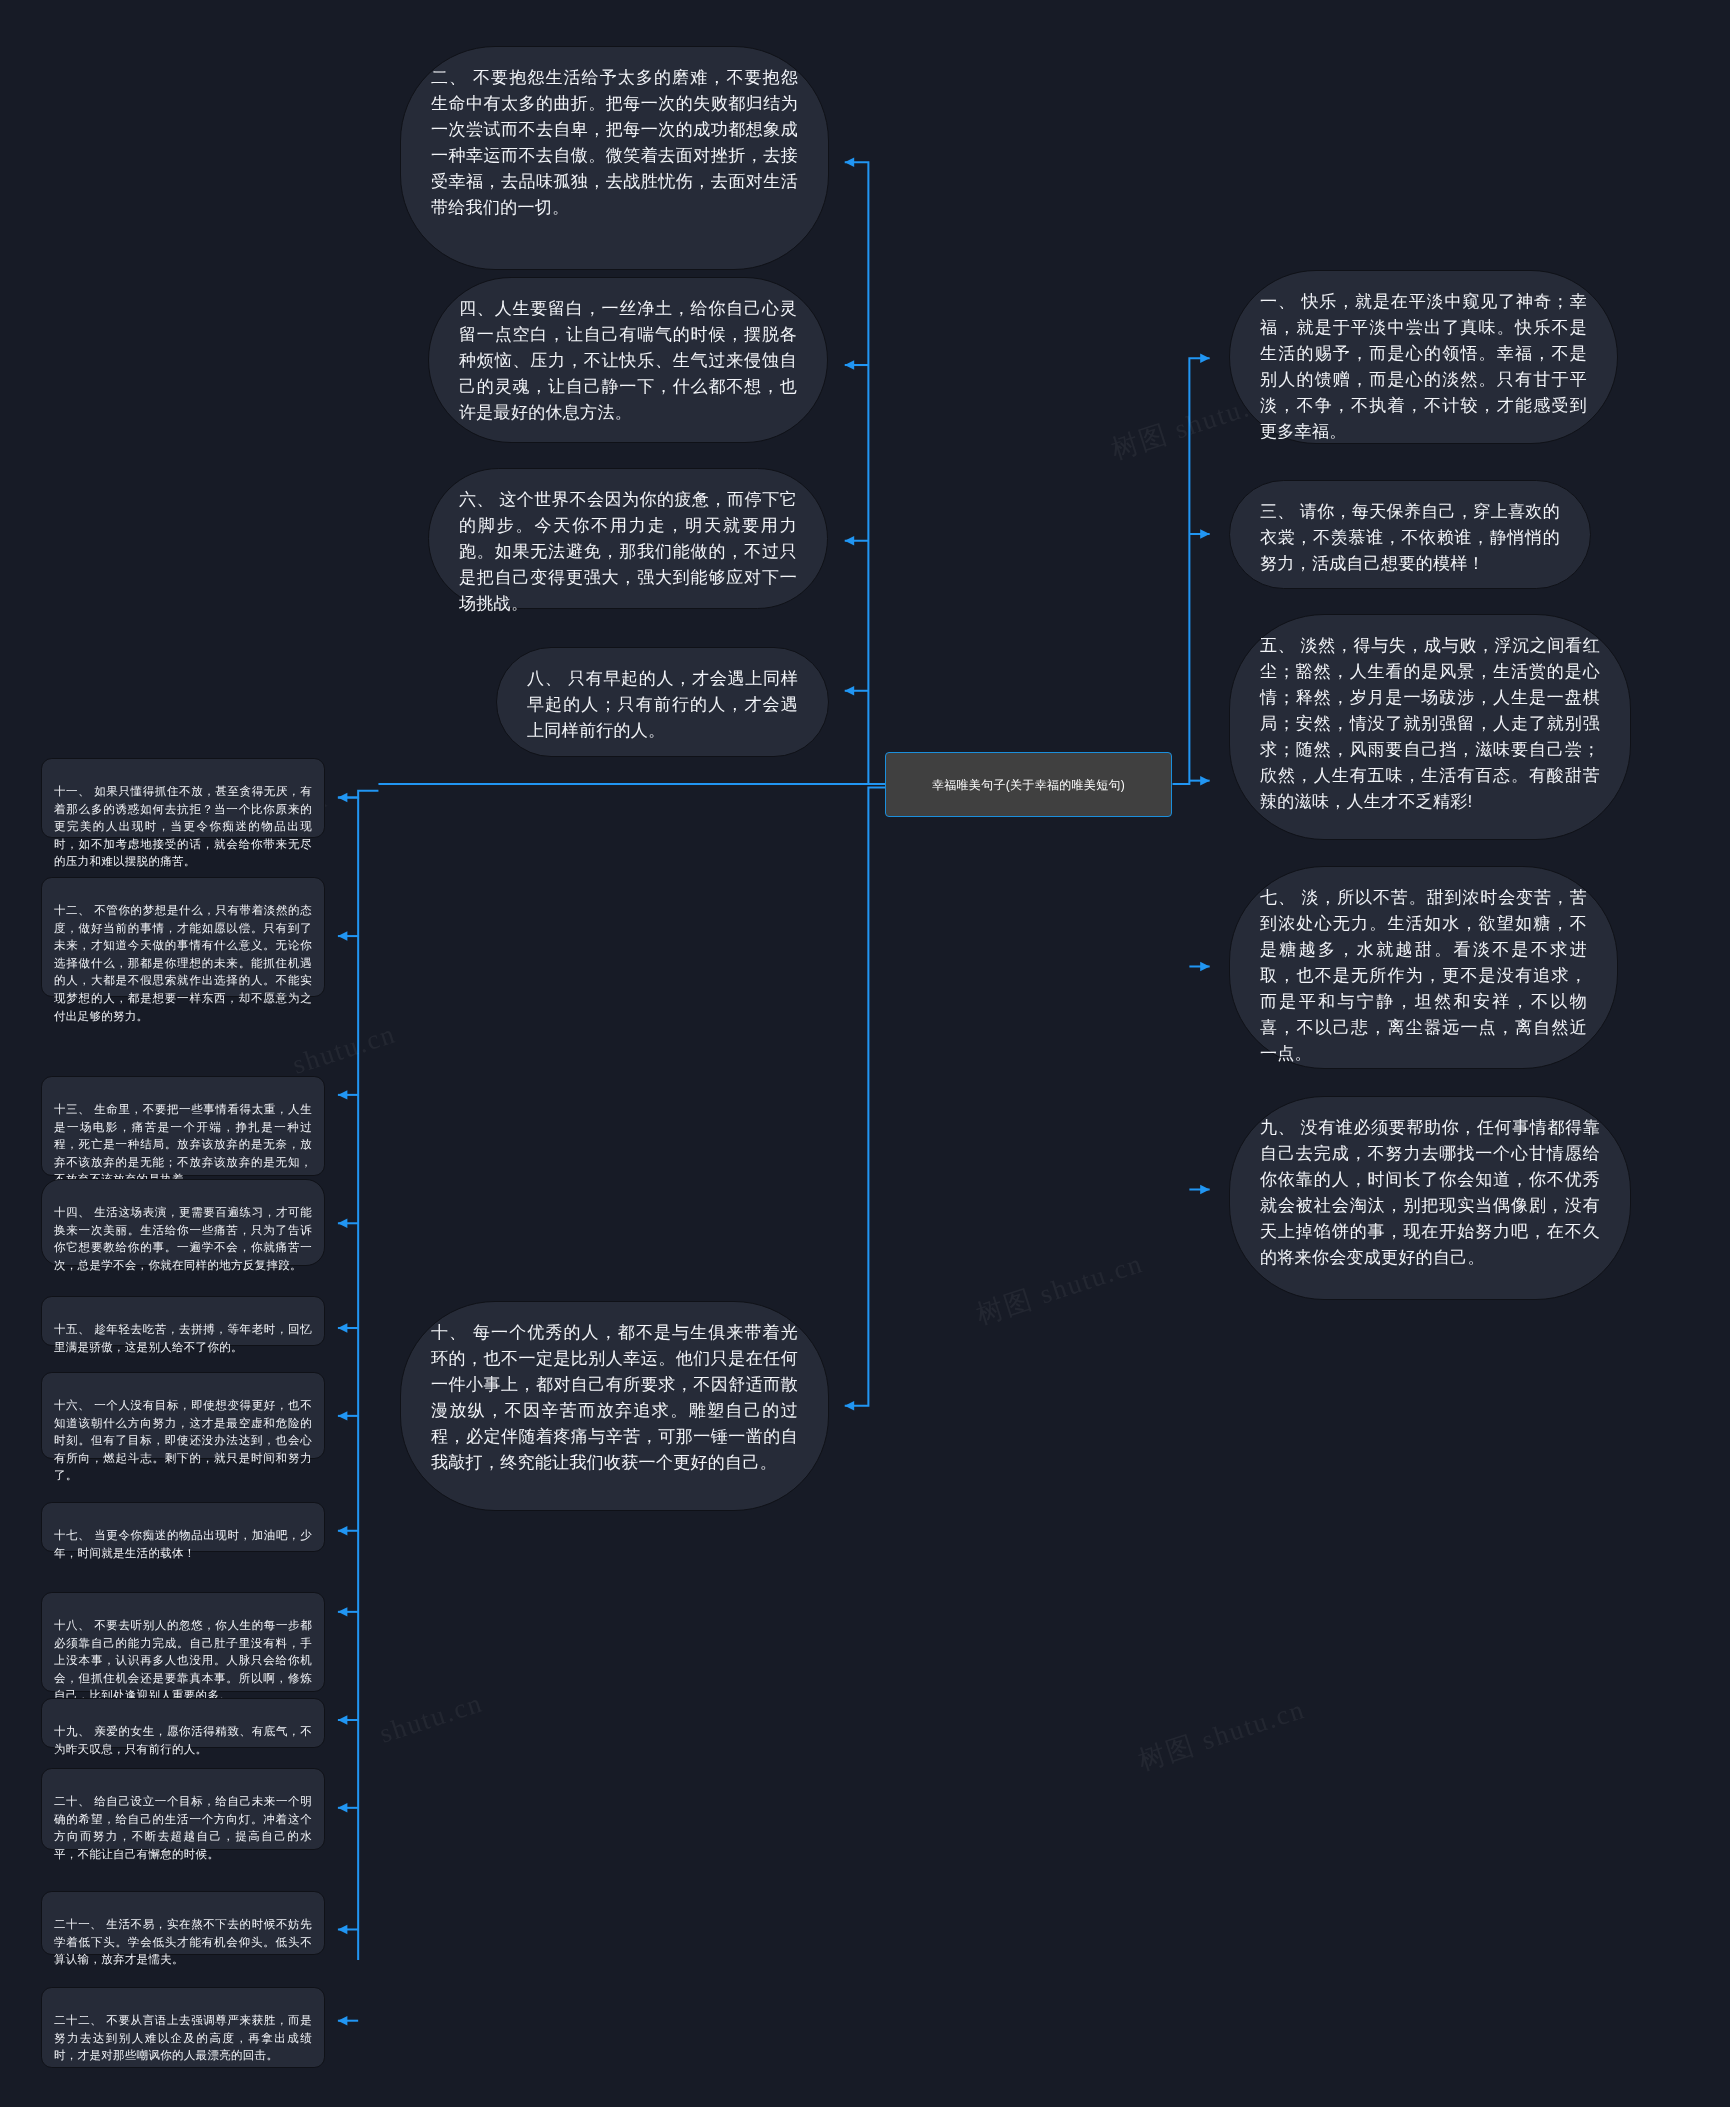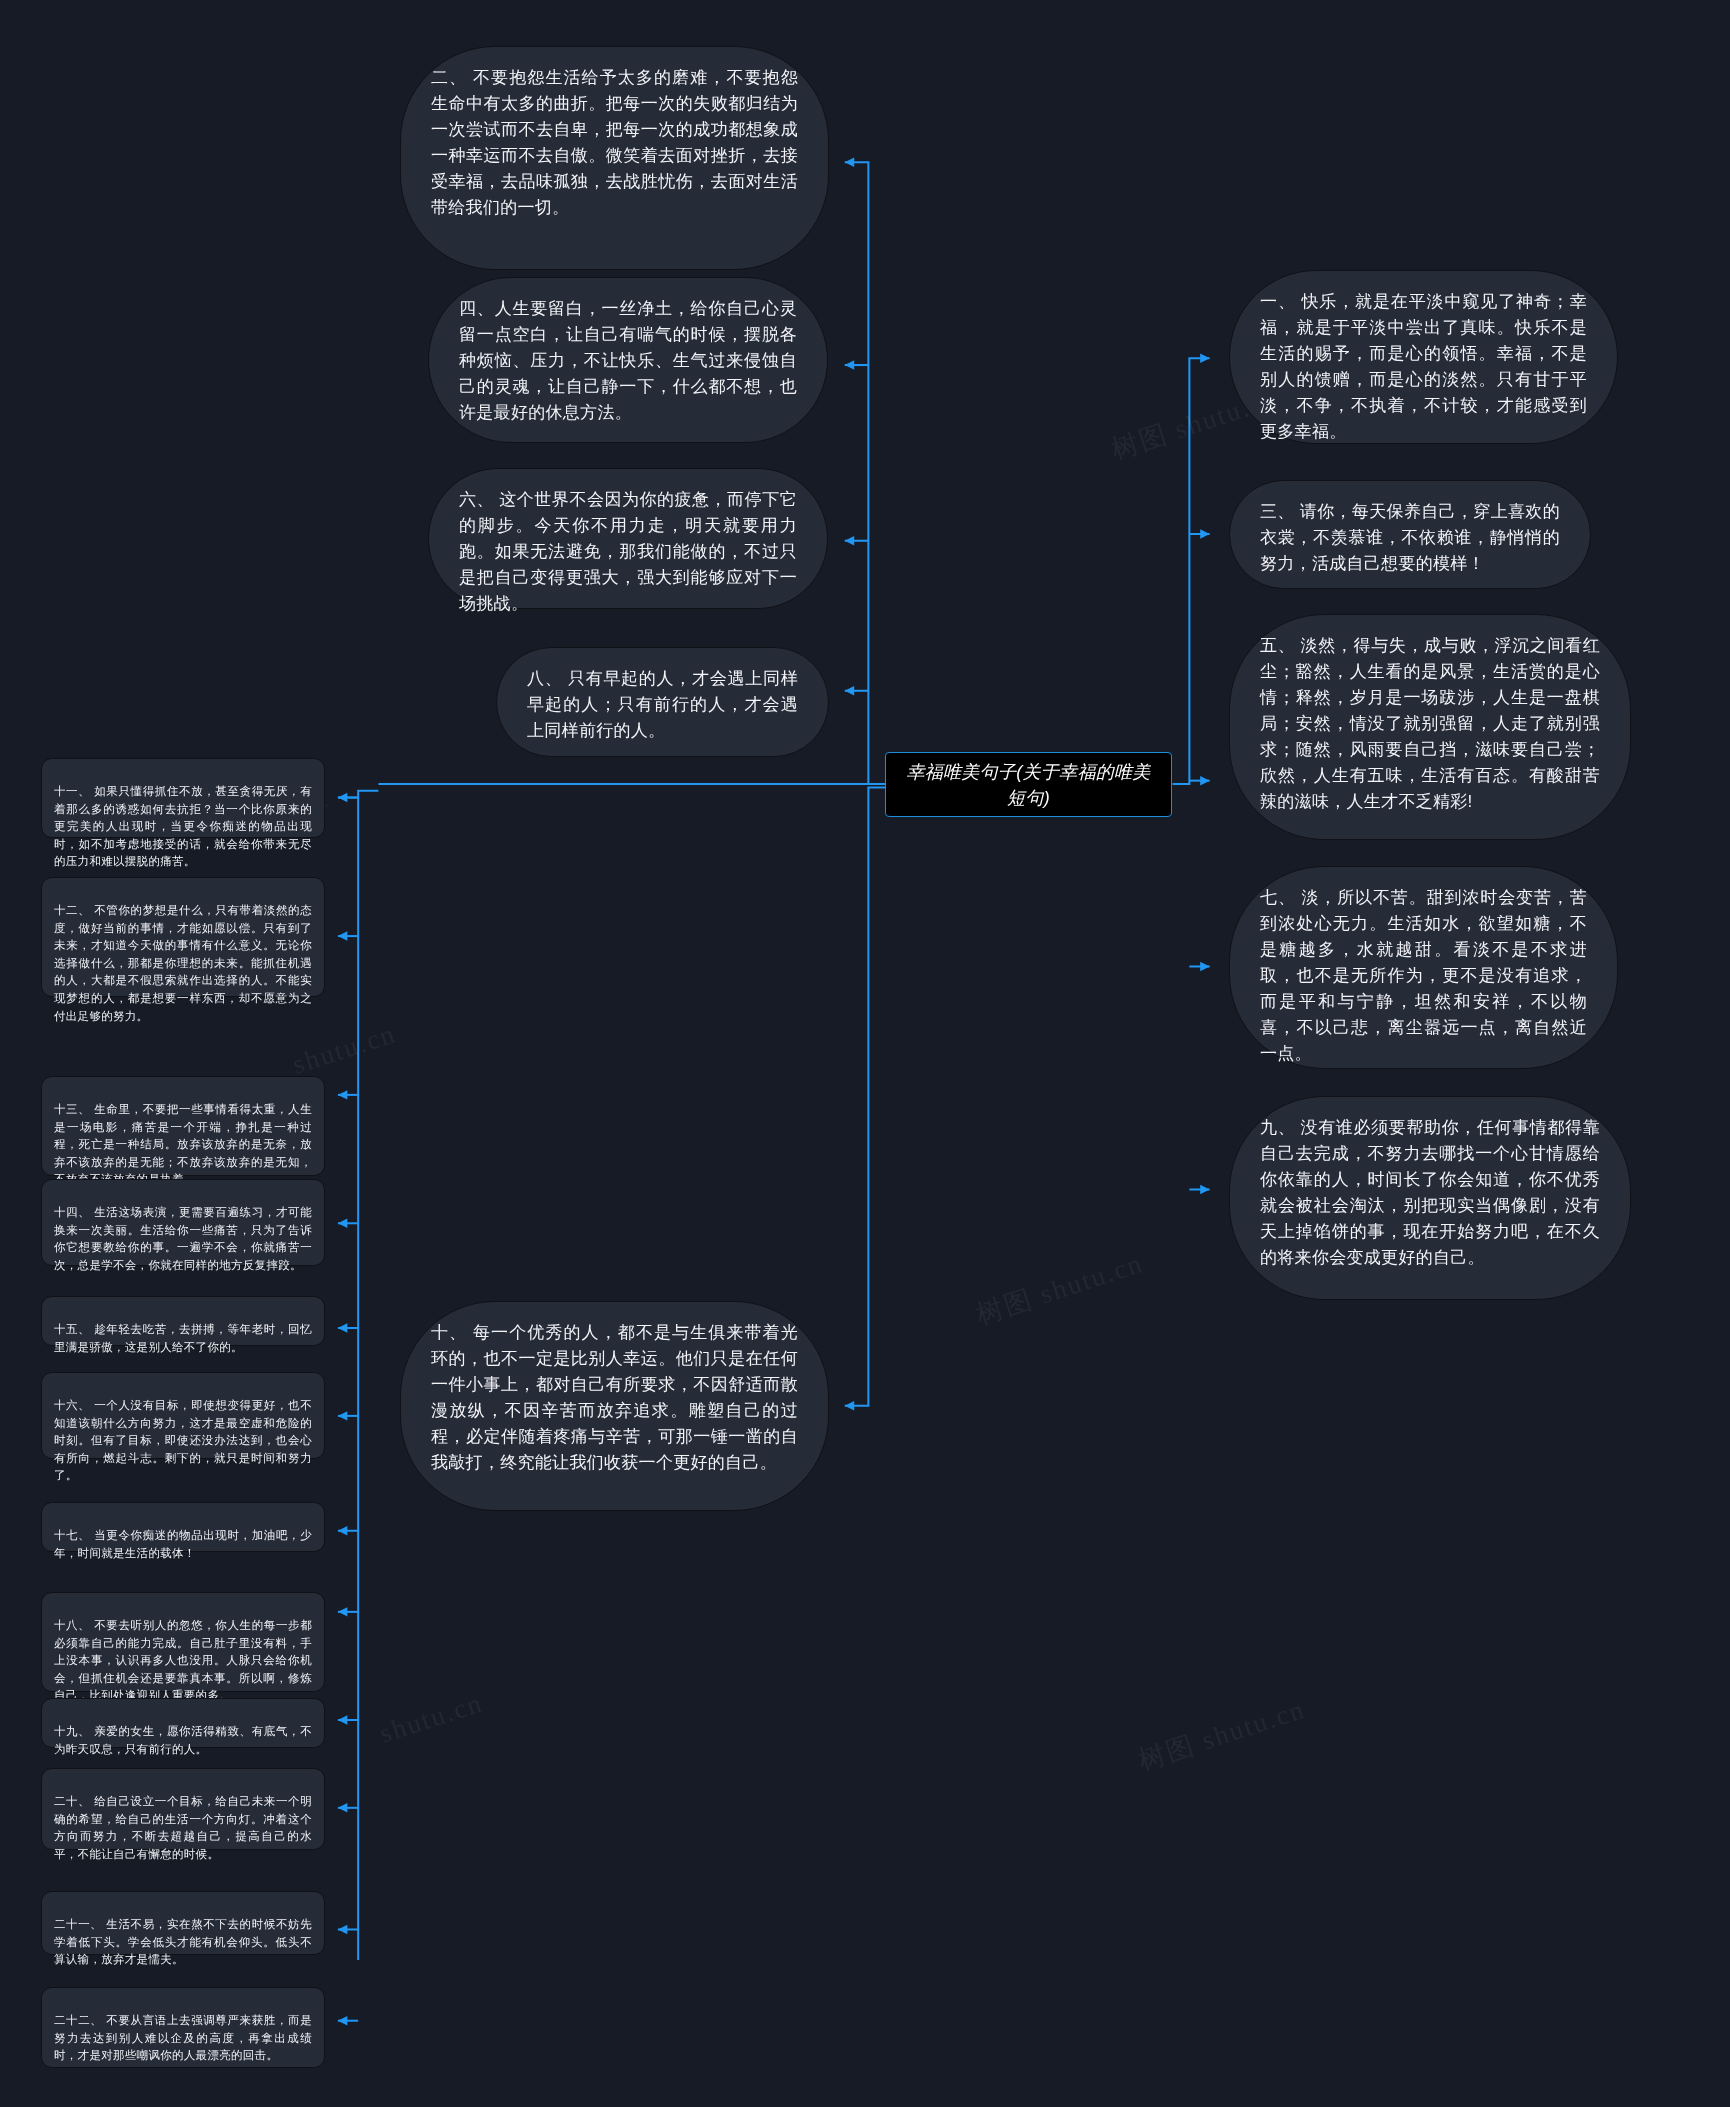--- a/index.html
+++ b/index.html
@@ -32,29 +32,29 @@
   .rect{
     border-radius:10.8px;
     padding:24px 12px;
     font-size:11.5px;
     line-height:17.6px;
     text-align:justify;
     text-justify:inter-ideograph;
   }
   
   .root{
-    background:#000000;
+    background:#404040;
     border:1.4px solid #1b8fdc;
     border-radius:4px;
     color:#ffffff;
-    font-size:18px;
+    font-size:12px;
     line-height:26px;
     padding:9.5px 12px;
     text-align:center;
-    display:flex;align-items:center;justify-content:center;font-style:italic;
+    display:flex;align-items:center;justify-content:center;
   }
 
   .wm{
     position:absolute;
     color:rgba(255,255,255,.055);
     font-size:27px;
     letter-spacing:2px;
     font-family:"Liberation Serif","DejaVu Serif",serif;
     transform:rotate(-18deg);
     user-select:none;
@@ -151,21 +151,21 @@
   <div class="node oval" style="left:1229px;top:866px;width:389px;height:203px;">七、 淡，所以不苦。甜到浓时会变苦，苦到浓处心无力。生活如水，欲望如糖，不是糖越多，水就越甜。看淡不是不求进取，也不是无所作为，更不是没有追求，而是平和与宁静，坦然和安祥，不以物喜，不以己悲，离尘嚣远一点，离自然近一点。</div>
 
   <div class="node oval" style="left:1229px;top:1096px;width:402px;height:204px;">九、 没有谁必须要帮助你，任何事情都得靠自己去完成，不努力去哪找一个心甘情愿给你依靠的人，时间长了你会知道，你不优秀就会被社会淘汰，别把现实当偶像剧，没有天上掉馅饼的事，现在开始努力吧，在不久的将来你会变成更好的自己。</div>
 
   <div class="node rect" style="left:41px;top:758px;width:284px;height:80px;">十一、 如果只懂得抓住不放，甚至贪得无厌，有着那么多的诱惑如何去抗拒？当一个比你原来的更完美的人出现时，当更令你痴迷的物品出现时，如不加考虑地接受的话，就会给你带来无尽的压力和难以摆脱的痛苦。</div>
 
   <div class="node rect" style="left:41px;top:877px;width:284px;height:120px;">十二、 不管你的梦想是什么，只有带着淡然的态度，做好当前的事情，才能如愿以偿。只有到了未来，才知道今天做的事情有什么意义。无论你选择做什么，那都是你理想的未来。能抓住机遇的人，大都是不假思索就作出选择的人。不能实现梦想的人，都是想要一样东西，却不愿意为之付出足够的努力。</div>
 
   <div class="node rect" style="left:41px;top:1045px;width:284px;height:100px;margin-top:31px;">十三、 生命里，不要把一些事情看得太重，人生是一场电影，痛苦是一个开端，挣扎是一种过程，死亡是一种结局。放弃该放弃的是无奈，放弃不该放弃的是无能；不放弃该放弃的是无知，不放弃不该放弃的是执着。</div>
 
-  <div class="node rect" style="left:41px;top:1179px;width:284px;height:87px;">十四、 生活这场表演，更需要百遍练习，才可能换来一次美丽。生活给你一些痛苦，只为了告诉你它想要教给你的事。一遍学不会，你就痛苦一次，总是学不会，你就在同样的地方反复摔跤。</div>
+  <div class="node rect" style="left:41px;top:1179px;width:284px;height:87px;border-radius:19px;">十四、 生活这场表演，更需要百遍练习，才可能换来一次美丽。生活给你一些痛苦，只为了告诉你它想要教给你的事。一遍学不会，你就痛苦一次，总是学不会，你就在同样的地方反复摔跤。</div>
 
   <div class="node rect" style="left:41px;top:1296px;width:284px;height:46px;">十五、 趁年轻去吃苦，去拼搏，等年老时，回忆里满是骄傲，这是别人给不了你的。</div>
 
   <div class="node rect" style="left:41px;top:1372px;width:284px;height:87px;">十六、 一个人没有目标，即使想变得更好，也不知道该朝什么方向努力，这才是最空虚和危险的时刻。但有了目标，即使还没办法达到，也会心有所向，燃起斗志。剩下的，就只是时间和努力了。</div>
 
   <div class="node rect" style="left:41px;top:1502px;width:284px;height:46px;">十七、 当更令你痴迷的物品出现时，加油吧，少年，时间就是生活的载体！</div>
 
   <div class="node rect" style="left:41px;top:1572px;width:284px;height:100px;margin-top:20px;">十八、 不要去听别人的忽悠，你人生的每一步都必须靠自己的能力完成。自己肚子里没有料，手上没本事，认识再多人也没用。人脉只会给你机会，但抓住机会还是要靠真本事。所以啊，修炼自己，比到处逢迎别人重要的多。</div>
 
   <div class="node rect" style="left:41px;top:1698px;width:284px;height:46px;">十九、 亲爱的女生，愿你活得精致、有底气，不为昨天叹息，只有前行的人。</div>

